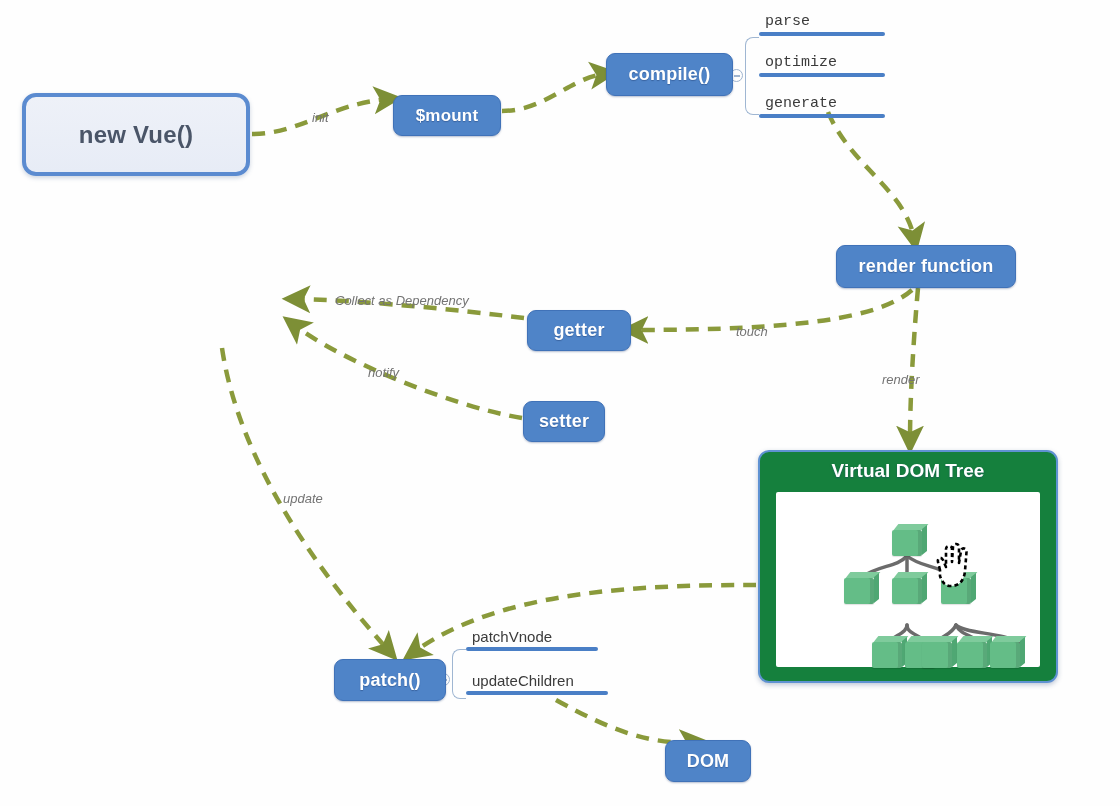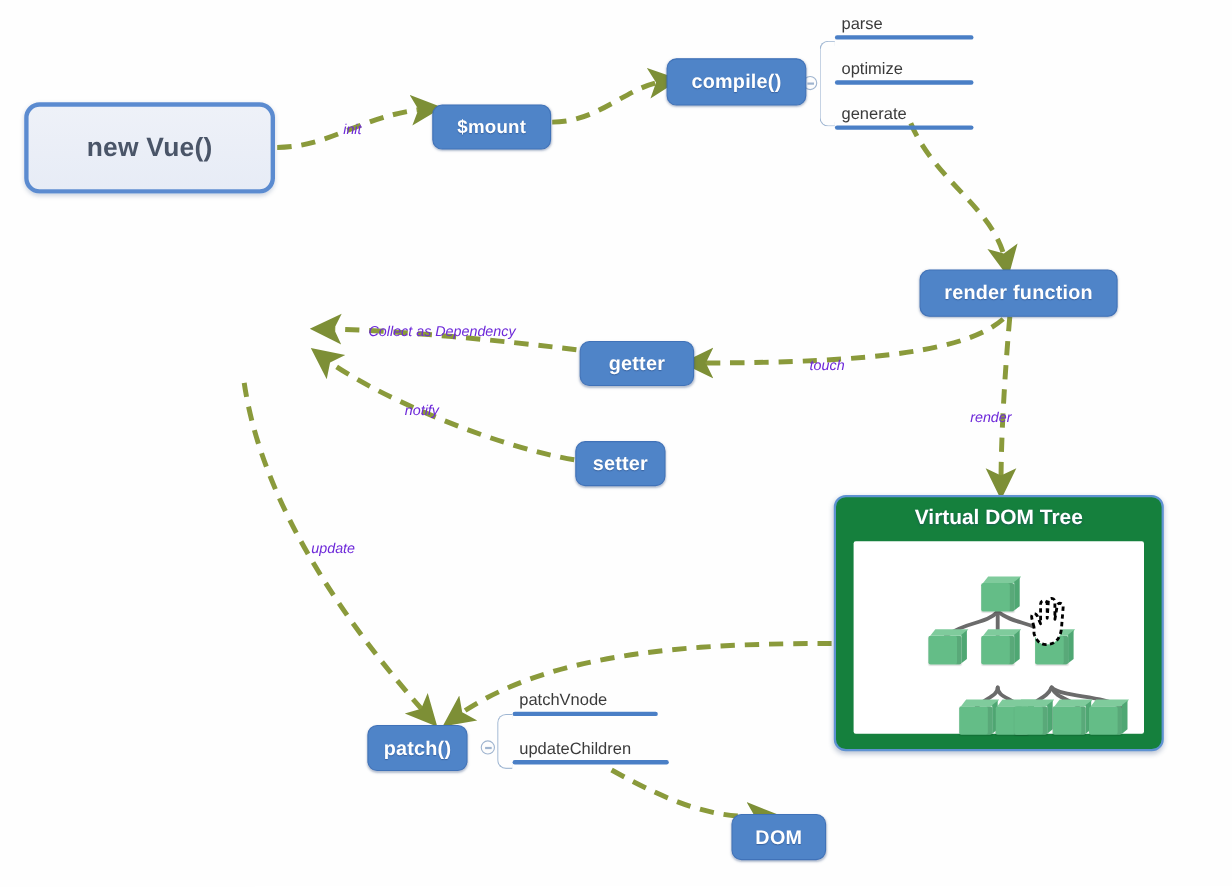--- a/index.html
+++ b/index.html
@@ -92,21 +92,21 @@
     height:4px;
     border-radius:2px;
     background:#4a7fc6;
     margin-top:1px;
   }
   
   .edgelabel{
     position:absolute;
     font-size:13px;
     font-style:italic;
-    color:#6d28d9;
+    color:#737373;
     white-space:nowrap;
     z-index:4;
   }
   
   .vdom{
     position:absolute;
     box-sizing:border-box;
     background:#15803d;
     border:2px solid #5f92d2;
     border-radius:11px;
@@ -211,29 +211,29 @@
 
 
   <div class="node" style="left:527px; top:310px; width:104px; height:41px; font-size:18px;">
     <span>getter</span>
   </div>
 
   <div class="node" style="left:523px; top:401px; width:82px; height:41px; font-size:18px;">
     <span>setter</span>
   </div>
 
-  <div class="node" style="left:334px; top:659px; width:91px; height:42px; font-size:18px;">
+  <div class="node" style="left:334px; top:659px; width:112px; height:42px; font-size:18px;">
     <span>patch()</span>
   </div>
 
   <div class="node" style="left:665px; top:740px; width:86px; height:42px; font-size:18px;">
     <span>DOM</span>
   </div>
 
-  <div class="branchgroup" style="left:730px; top:8px; width:190px; height:115px;">
+  <div class="branchgroup" style="left:730px; top:8px; width:190px; height:115px;font-family:Liberation Mono, monospace;">
     <div class="branch-dot" style="left:0px; top:61px;"></div>
     <div class="bracket" style="left:15px; top:29px; width:14px; height:78px;"></div>
 
     <div class="subitem" style="left:29px; top:4px; width:126px;">
       <span class="sublabel">parse</span>
       <span class="subrule"></span>
     </div>
 
     <div class="subitem" style="left:29px; top:45px; width:126px;">
       <span class="sublabel">optimize</span>

